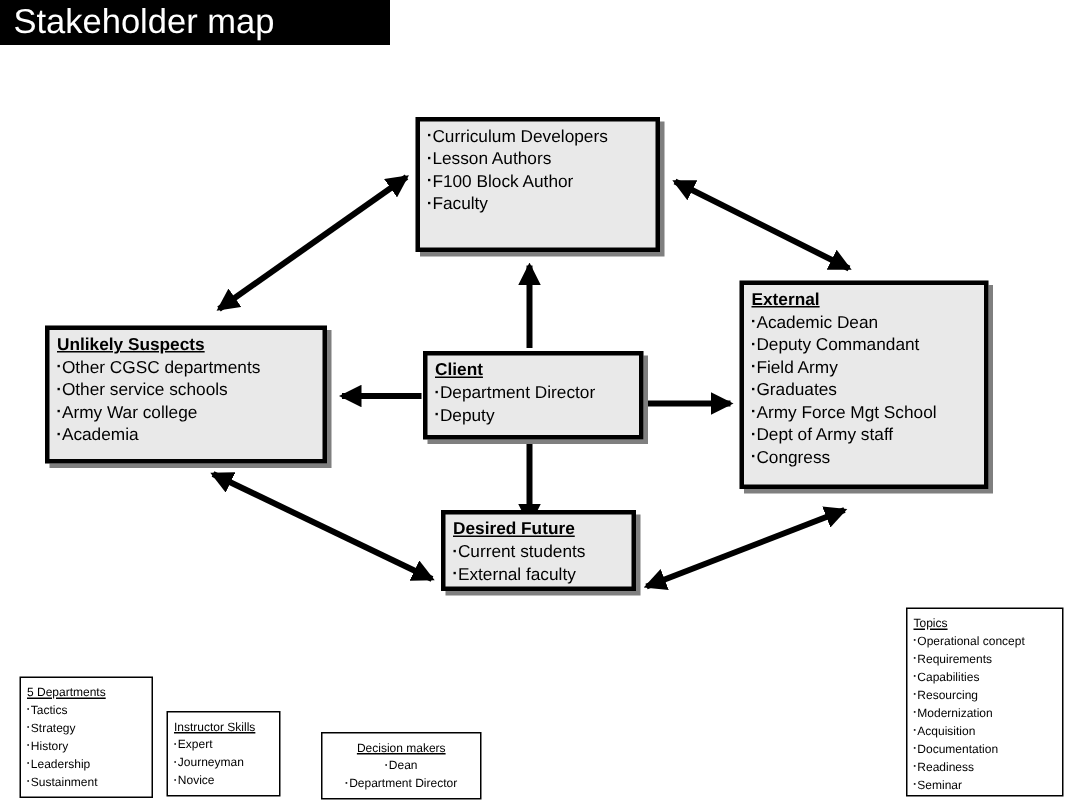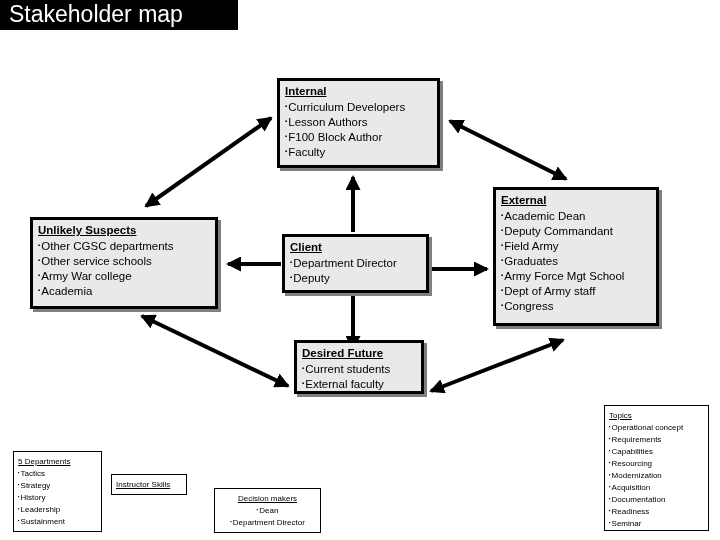--- a/index.html
+++ b/index.html
@@ -1,21 +1,21 @@
 <!DOCTYPE html>
 <html><head>
 <meta charset="utf-8">
 <style>
   html, body { margin:0; padding:0; background:#ffffff; }
   .slide {
     position:relative; width:720px; height:540px; background:#ffffff;
     font-family:"Liberation Sans", sans-serif; overflow:hidden; color:#000;
   }
   .title-bar {
-    position:absolute; left:0; top:0; width:238px; height:30px;
+    position:absolute; left:0; top:0; width:260px; height:30px;
     background:#000000; color:#ffffff; font-size:23px; line-height:29px;
     padding-left:9px; box-sizing:border-box; white-space:nowrap;
   }
   .box { position:absolute; box-sizing:border-box; overflow:hidden; }
   .box-lg {
     background:#e9e9e9; border:3px solid #000000;
     box-shadow:3px 3px 0 #7f7f7f;
     padding:3px 5px; font-size:11.5px; line-height:14.5px;
   }
   .box-lg .box-title { font-weight:bold; text-decoration:underline; }
@@ -50,21 +50,20 @@
       <line x1="353" y1="232" x2="353" y2="177" stroke="#000000" stroke-width="4" marker-end="url(#ah-end)"></line>
       <line x1="281" y1="264" x2="228" y2="264" stroke="#000000" stroke-width="4" marker-end="url(#ah-end)"></line>
       <line x1="429" y1="269" x2="487" y2="269" stroke="#000000" stroke-width="4" marker-end="url(#ah-end)"></line>
       <line x1="353" y1="293" x2="353" y2="349" stroke="#000000" stroke-width="4" marker-end="url(#ah-end)"></line>
       <line x1="450" y1="121" x2="566" y2="179" stroke="#000000" stroke-width="4" marker-end="url(#ah-end)" marker-start="url(#ah-start)"></line>
       <line x1="142" y1="316" x2="288" y2="386" stroke="#000000" stroke-width="4" marker-end="url(#ah-end)" marker-start="url(#ah-start)"></line>
       <line x1="431" y1="391" x2="563" y2="340" stroke="#000000" stroke-width="4" marker-end="url(#ah-end)" marker-start="url(#ah-start)"></line>
     </svg>
 
   <div class="box box-lg" style="left:277px; top:78px; width:163px; height:90px;">
-    <div class="box-title">Internal</div>
     <ul class="bullets">
         <li class="bullet-item">Curriculum Developers</li>
         <li class="bullet-item">Lesson Authors</li>
         <li class="bullet-item">F100 Block Author</li>
         <li class="bullet-item">Faculty</li>
       </ul>
   </div>
 
   <div class="box box-lg" style="left:493px; top:187px; width:166px; height:139px;">
     <div class="box-title">External</div>
@@ -111,20 +110,25 @@
         <li class="bullet-item">Tactics</li>
         <li class="bullet-item">Strategy</li>
         <li class="bullet-item">History</li>
         <li class="bullet-item">Leadership</li>
         <li class="bullet-item">Sustainment</li>
       </ul>
   </div>
 
   <div class="box box-sm" style="left:111px; top:474px; width:76px;">
     <div class="box-title">Instructor Skills</div>
+    <ul class="bullets">
+        <li class="bullet-item">Expert</li>
+        <li class="bullet-item">Journeyman</li>
+        <li class="bullet-item">Novice</li>
+      </ul>
   </div>
 
   <div class="box box-sm" style="left:214px; top:488px; width:107px;text-align:center;">
     <div class="box-title">Decision makers</div>
     <ul class="bullets">
         <li class="bullet-item">Dean</li>
         <li class="bullet-item">Department Director</li>
       </ul>
   </div>
 

